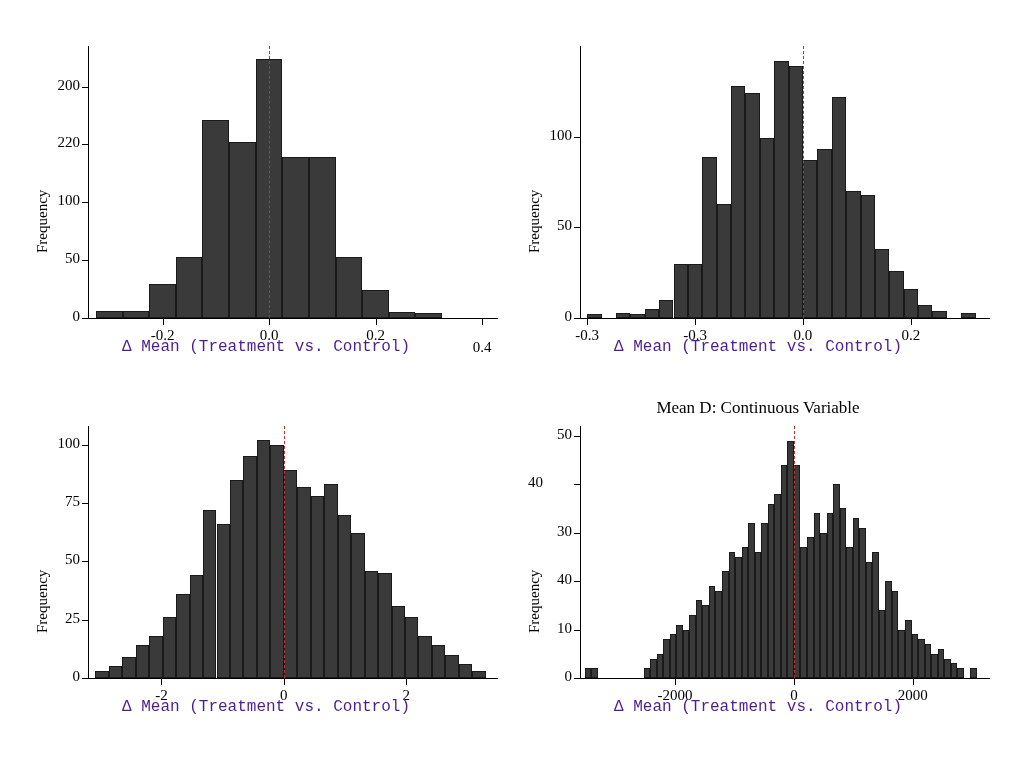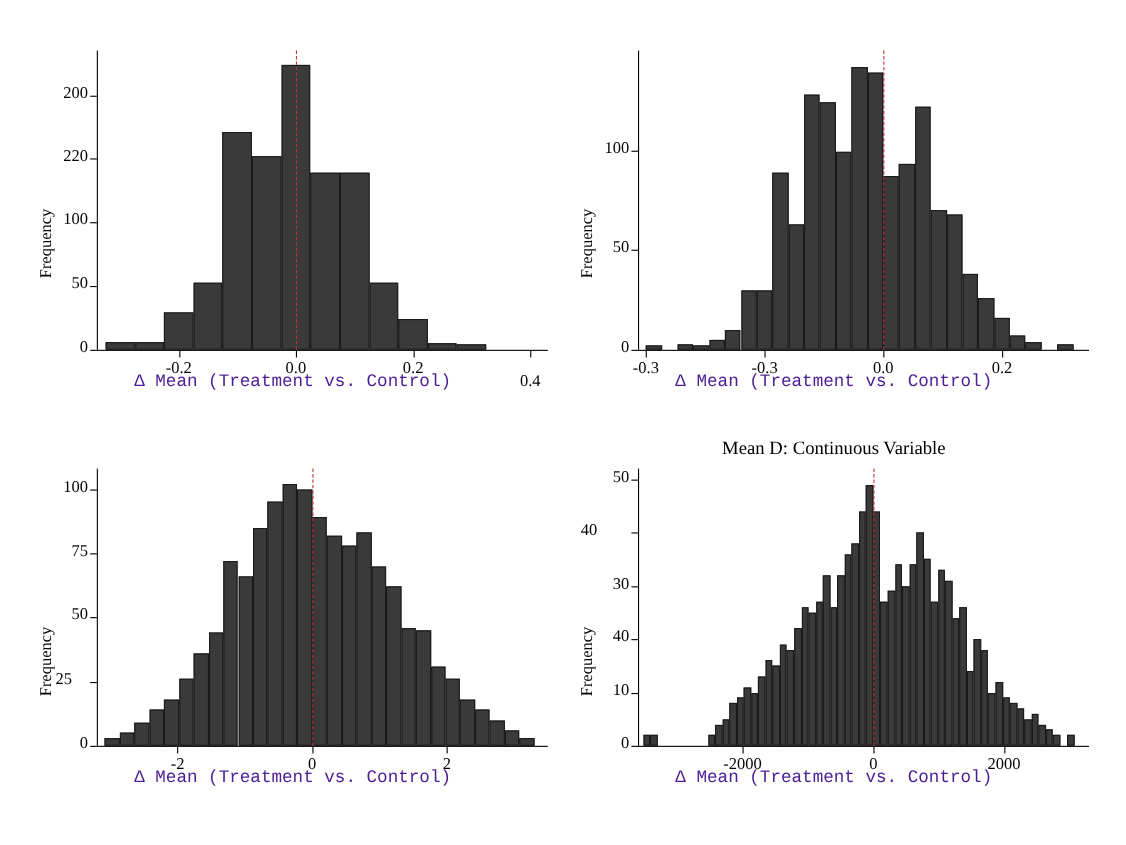--- a/index.html
+++ b/index.html
@@ -211,21 +211,21 @@
         <div class="bar" style="left: 316.985px; top: 191.333px; width: 13.4627px; height: 60.6667px;"></div>
         <div class="bar" style="left: 330.448px; top: 210px; width: 13.4627px; height: 42px;"></div>
         <div class="bar" style="left: 343.91px; top: 219.333px; width: 13.4627px; height: 32.6667px;"></div>
         <div class="bar" style="left: 357.373px; top: 228.667px; width: 13.4627px; height: 23.3333px;"></div>
         <div class="bar" style="left: 370.836px; top: 238px; width: 13.4627px; height: 14px;"></div>
         <div class="bar" style="left: 384.299px; top: 245px; width: 13.4627px; height: 7px;"></div>
         <div class="zeroline" style="left: 195.821px; top: 0px; height: 252px;"></div>
         <div class="tick" style="left: -6px; top: 252px; width: 6px; height: 1px;"></div>
         <div class="tick-label" style="left: -52px; top: 242px; width: 44px; text-align: right;">0</div>
         <div class="tick" style="left: -6px; top: 193.667px; width: 6px; height: 1px;"></div>
-        <div class="tick-label" style="left: -52px; top: 183.667px; width: 44px; ">25</div>
+        <div class="tick-label" style="left: -52px; top: 183.667px; width: 44px; text-align: right;">25</div>
         <div class="tick" style="left: -6px; top: 135.333px; width: 6px; height: 1px;"></div>
         <div class="tick-label" style="left: -52px; top: 125.333px; width: 44px; text-align: right;">50</div>
         <div class="tick" style="left: -6px; top: 77px; width: 6px; height: 1px;"></div>
         <div class="tick-label" style="left: -52px; top: 67px; width: 44px; text-align: right;">75</div>
         <div class="tick" style="left: -6px; top: 18.6667px; width: 6px; height: 1px;"></div>
         <div class="tick-label" style="left: -52px; top: 8.66667px; width: 44px; text-align: right;">100</div>
         <div class="tick" style="left: 73.4328px; top: 253px; width: 1px; height: 6px;"></div>
         <div class="tick-label" style="left: 33.4328px; top: 261px; width: 80px;">-2</div>
         <div class="tick" style="left: 195.821px; top: 253px; width: 1px; height: 6px;"></div>
         <div class="tick-label" style="left: 155.821px; top: 261px; width: 80px;">0</div>

